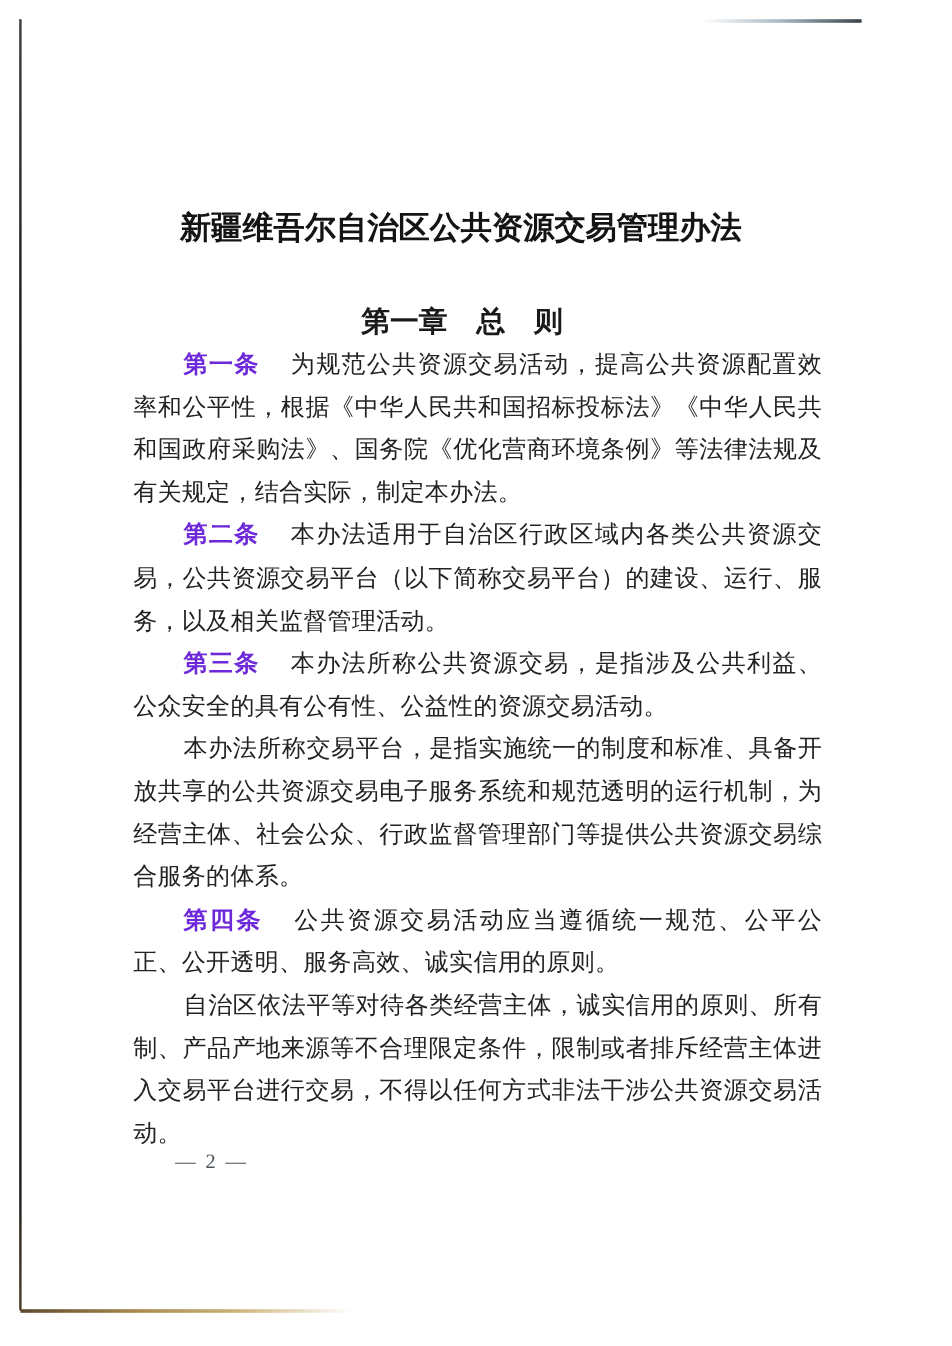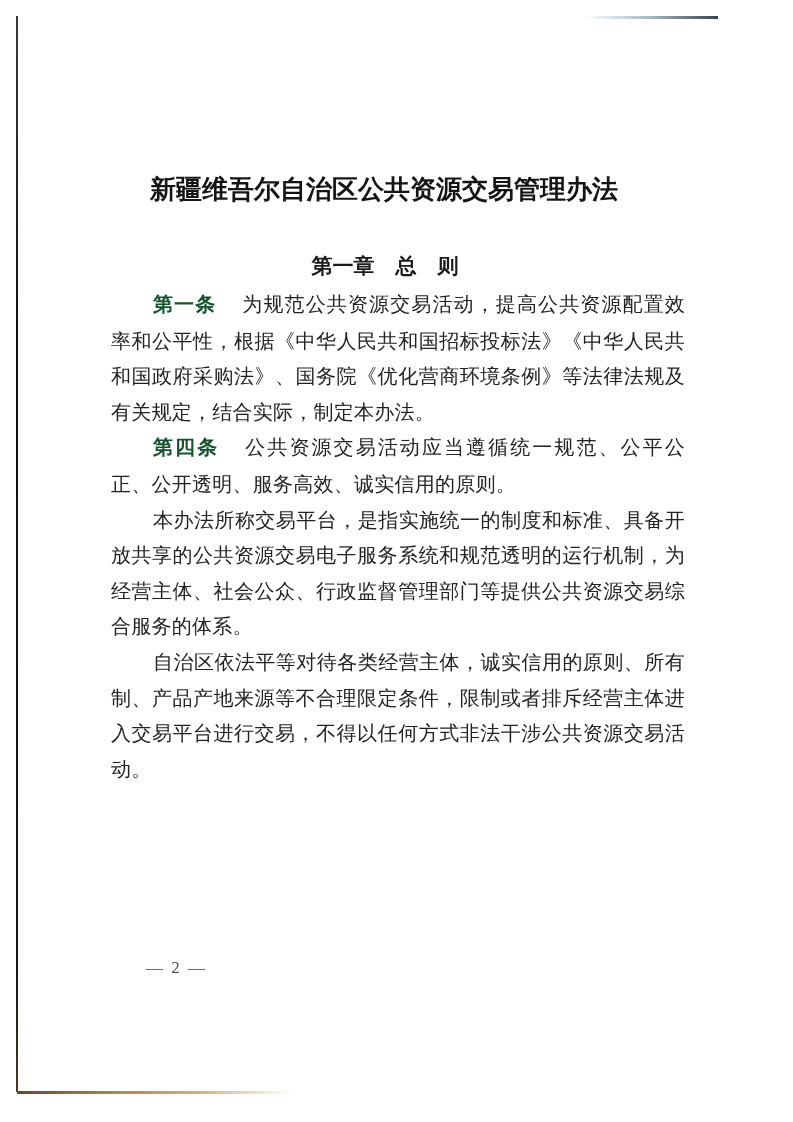--- a/index.html
+++ b/index.html
@@ -54,41 +54,41 @@
     color: #141414;
     white-space: nowrap;
   }
   .chapter-heading {
     position: absolute;
     left: 99px; top: 252px;
     width: 572px;
     text-align: center;
     font-family: "Liberation Sans", "DejaVu Sans", sans-serif;
     font-weight: bold;
-    font-size: 21px;
+    font-size: 24px;
     color: #1a1a1a;
   }
   .doc-body {
     position: absolute;
     left: 111px; top: 287px;
     width: 574px;
     font-size: 20px;
     line-height: 35.6px;
     letter-spacing: 0.25px;
     text-align: justify;
     color: #222222;
   }
   .para {
     margin: 0;
     text-indent: 42px;
   }
   .para-lead {
-    font-family: Liberation Mono, monospace;
+    font-family: Liberation Serif, serif;
     font-weight: bold;
-    color: #14532d;
+    color: #6d28d9;
     margin-right: 26px;
   }
   .para-lead:empty { display: none; margin-right: 0; }
   .page-number {
     position: absolute;
     left: 146px; top: 958px;
     font-size: 17px;
     letter-spacing: 2px;
     color: #4a5258;
   }
@@ -102,20 +102,22 @@
   <div class="edge-right"></div>
   <div class="edge-top-right"></div>
   <div class="edge-bottom"></div>
 
   <div class="doc-title">新疆维吾尔自治区公共资源交易管理办法</div>
 
   <div class="chapter-heading">第一章　总　则</div>
 
   <div class="doc-body">
     <p class="para"><span class="para-lead">第一条</span><span>为规范公共资源交易活动，提高公共资源配置效率和公平性，根据《中华人民共和国招标投标法》《中华人民共和国政府采购法》、国务院《优化营商环境条例》等法律法规及有关规定，结合实际，制定本办法。</span></p>
+    <p class="para"><span class="para-lead">第二条</span><span>本办法适用于自治区行政区域内各类公共资源交易，公共资源交易平台（以下简称交易平台）的建设、运行、服务，以及相关监督管理活动。</span></p>
+    <p class="para"><span class="para-lead">第三条</span><span>本办法所称公共资源交易，是指涉及公共利益、公众安全的具有公有性、公益性的资源交易活动。</span></p>
+    <p class="para"><span>本办法所称交易平台，是指实施统一的制度和标准、具备开放共享的公共资源交易电子服务系统和规范透明的运行机制，为经营主体、社会公众、行政监督管理部门等提供公共资源交易综合服务的体系。</span></p>
     <p class="para"><span class="para-lead">第四条</span><span>公共资源交易活动应当遵循统一规范、公平公正、公开透明、服务高效、诚实信用的原则。</span></p>
-    <p class="para"><span>本办法所称交易平台，是指实施统一的制度和标准、具备开放共享的公共资源交易电子服务系统和规范透明的运行机制，为经营主体、社会公众、行政监督管理部门等提供公共资源交易综合服务的体系。</span></p>
     <p class="para"><span>自治区依法平等对待各类经营主体，诚实信用的原则、所有制、产品产地来源等不合理限定条件，限制或者排斥经营主体进入交易平台进行交易，不得以任何方式非法干涉公共资源交易活动。</span></p>
   </div>
 
   <div class="page-number">— 2 —</div>
 
 </div>
 
 </body></html>

